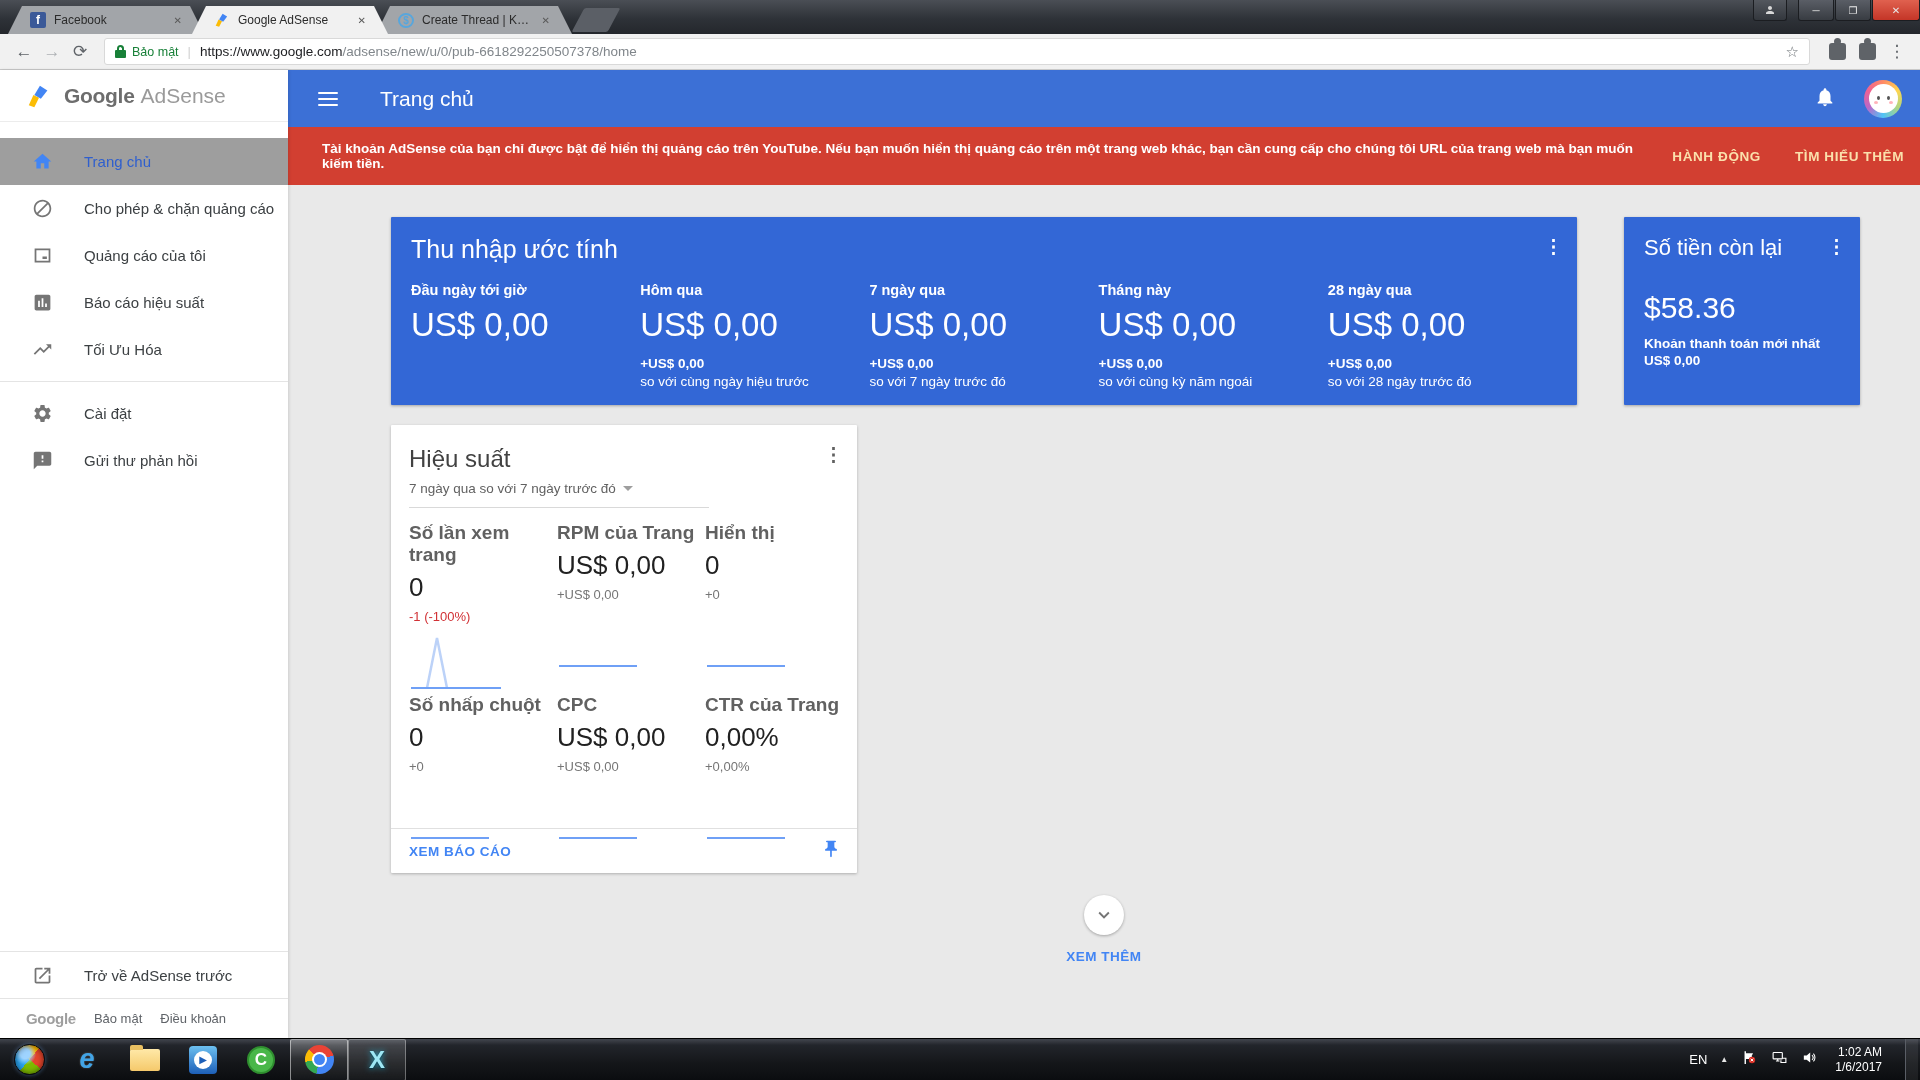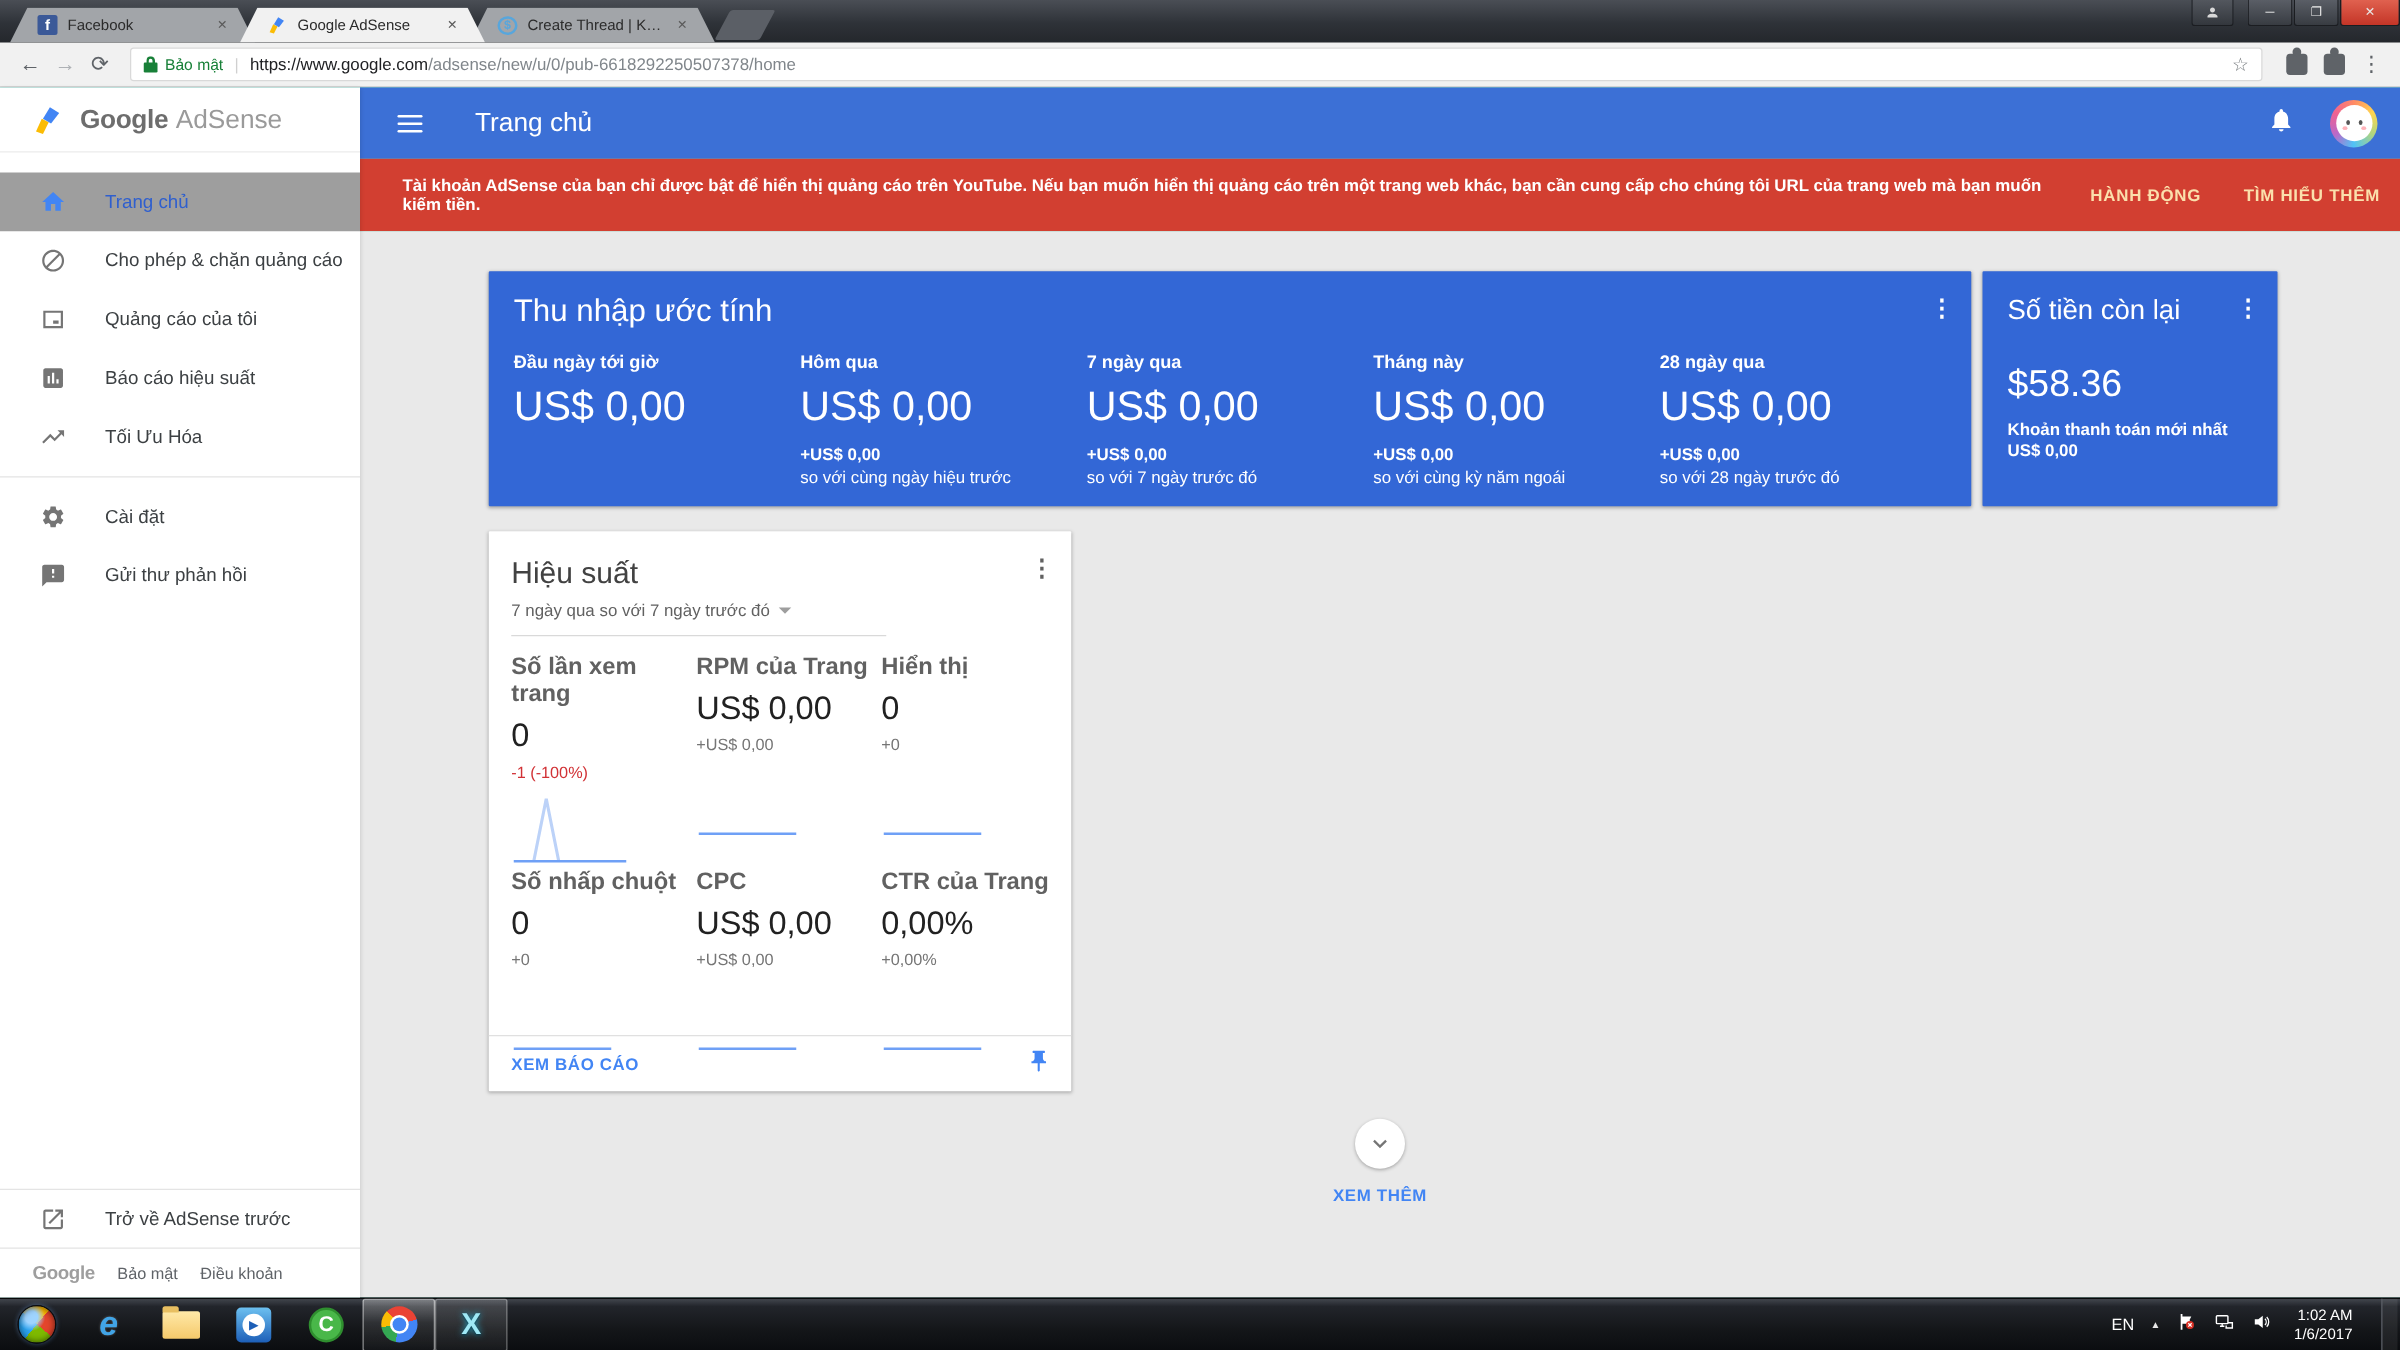--- a/index.html
+++ b/index.html
@@ -47,21 +47,21 @@
   .url-main { font-size:13.5px; color:#202124; }
   .url-path { font-size:13.5px; color:#80868b; }
   .url-star { margin-left:auto; font-size:15px; color:#6e7377; }
   .ext-ic { width:26px; height:26px; margin-left:4px; display:flex; align-items:center; justify-content:center; }
   .puzzle { width:17px; height:17px; background:#5f6368; border-radius:3px; position:relative; }
   .puzzle::before { content:""; position:absolute; top:-5px; left:5px; width:7px; height:7px;
     background:#5f6368; border-radius:50%; }
   .kebab { font-size:17px; color:#5f6368; letter-spacing:0; }
 
   
-  .app { position:absolute; top:70px; left:0; right:0; bottom:42px; display:flex; background:#5eead4; }
+  .app { position:absolute; top:70px; left:0; right:0; bottom:42px; display:flex; background:#0ea5e9; }
   .sidebar { width:288px; background:#fff; box-shadow:1px 0 3px rgba(0,0,0,.12); z-index:2;
     display:flex; flex-direction:column; }
   .logo-row { height:52px; display:flex; align-items:center; padding-left:26px; gap:12px;
     border-bottom:1px solid #ececec; }
   .logo-g { font-size:21px; color:#6d6d6d; font-weight:bold; letter-spacing:-.3px; }
   .logo-a { font-size:21px; color:#9a9a9a; margin-left:-6px; }
   .nav-list { margin-top:16px; }
   .s-item { height:47px; display:flex; align-items:center; cursor:pointer; }
   .s-item .ic { width:24px; margin-left:30px; display:flex; justify-content:center; }
   .s-item .ic svg { width:21px; height:21px; fill:#757575; }
@@ -106,21 +106,21 @@
   .earnings { left:103px; top:32px; width:1186px; height:188px; padding:18px 20px; }
   .earnings .c-title { font-size:25px; font-weight:400; }
   .c-kebab { position:absolute; top:18px; right:14px; color:#fff; font-size:19px; font-weight:bold; cursor:pointer; }
   .e-cols { display:flex; margin-top:18px; }
   .e-col { width:234px; }
   .e-lbl { font-size:14.5px; font-weight:bold; }
   .e-val { font-size:33px; margin-top:8px; }
   .e-chg { font-size:13.5px; font-weight:bold; margin-top:12px; min-height:16px; }
   .e-cap { font-size:13.5px; margin-top:2px; }
 
-  .balance { left:1298px; top:32px; width:236px; height:188px; padding:18px 20px; }
+  .balance { left:1336px; top:32px; width:236px; height:188px; padding:18px 20px; }
   .balance .c-title { font-size:22px; font-weight:400; }
   .b-val { font-size:30px; margin-top:30px; }
   .b-cap { font-size:13.5px; font-weight:bold; margin-top:10px; line-height:17px; }
 
   
   .perf { position:absolute; left:103px; top:240px; width:466px; height:448px; background:#fff;
     border-radius:1px; box-shadow:0 1px 3px rgba(0,0,0,.25); }
   .perf .c-title { font-size:24px; color:#424242; padding:20px 0 0 18px; }
   .perf .c-kebab { color:#616161; }
   .p-period { margin:8px 0 0 18px; font-size:13.5px; color:#616161; display:inline-flex; align-items:center; gap:7px; cursor:pointer; }

